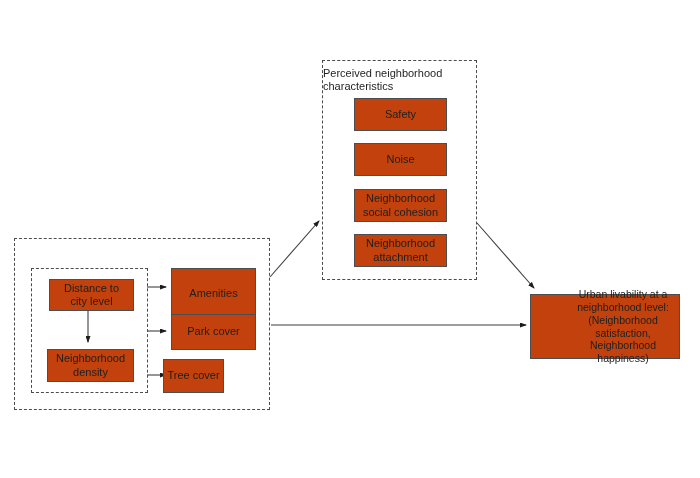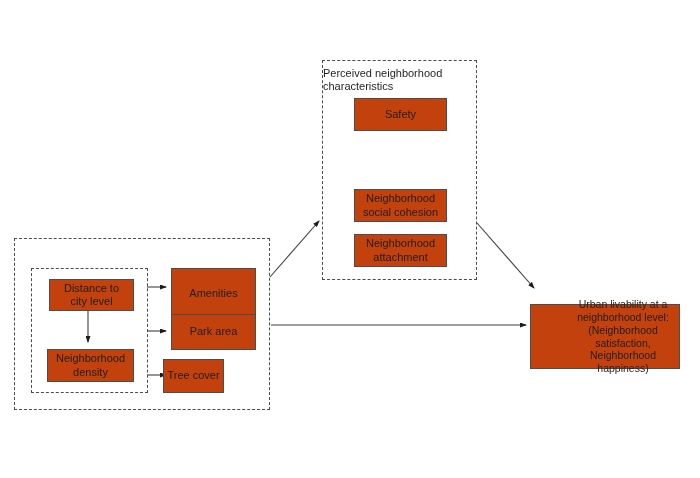--- a/index.html
+++ b/index.html
@@ -45,35 +45,36 @@
   <div class="abs dashed" style="left:14px;top:238px;width:256px;height:172px;">
 
     <div class="abs dashed" style="left:16px;top:29px;width:117px;height:125px;">
       <div class="abs solid label" style="left:17px;top:10px;width:85px;height:32px;">Distance to
 city level</div>
       <div class="abs solid label" style="left:15px;top:80px;width:87px;height:33px;">Neighborhood
 density</div>
     </div>
 
     <div class="abs solid label" style="left:156px;top:29px;width:85px;height:52px;">Amenities</div>
-    <div class="abs solid label" style="left:156px;top:75px;width:85px;height:36px;">Park area</div>
+    <div class="abs solid label" style="left:156px;top:75px;width:85px;height:36px;">Park cover</div>
     <div class="abs solid label" style="left:148px;top:120px;width:61px;height:34px;">Tree cover</div>
   </div>
 
   <div class="abs dashed" style="left:322px;top:60px;width:155px;height:220px;">
     <div class="group-title" style="top:6px;">Perceived neighborhood
 characteristics</div>
 
     <div class="abs solid label" style="left:31px;top:37px;width:93px;height:33px;">Safety</div>
+    <div class="abs solid label" style="left:31px;top:82px;width:93px;height:33px;">Noise</div>
     <div class="abs solid label" style="left:31px;top:128px;width:93px;height:33px;">Neighborhood
 social cohesion</div>
     <div class="abs solid label" style="left:31px;top:173px;width:93px;height:33px;">Neighborhood
 attachment</div>
   </div>
 
-  <div class="abs solid label outcome" style="left:530px;top:304px;width:150px;height:65px;padding-left:36px;">
+  <div class="abs solid label outcome" style="left:530px;top:294px;width:150px;height:65px;padding-left:36px;">
     <span class="label-inner" style="white-space:pre-line;">Urban livability at a
 neighborhood level:
 (Neighborhood satisfaction,
 Neighborhood happiness)</span>
   </div>
 
 </div>
 
 </body></html>

